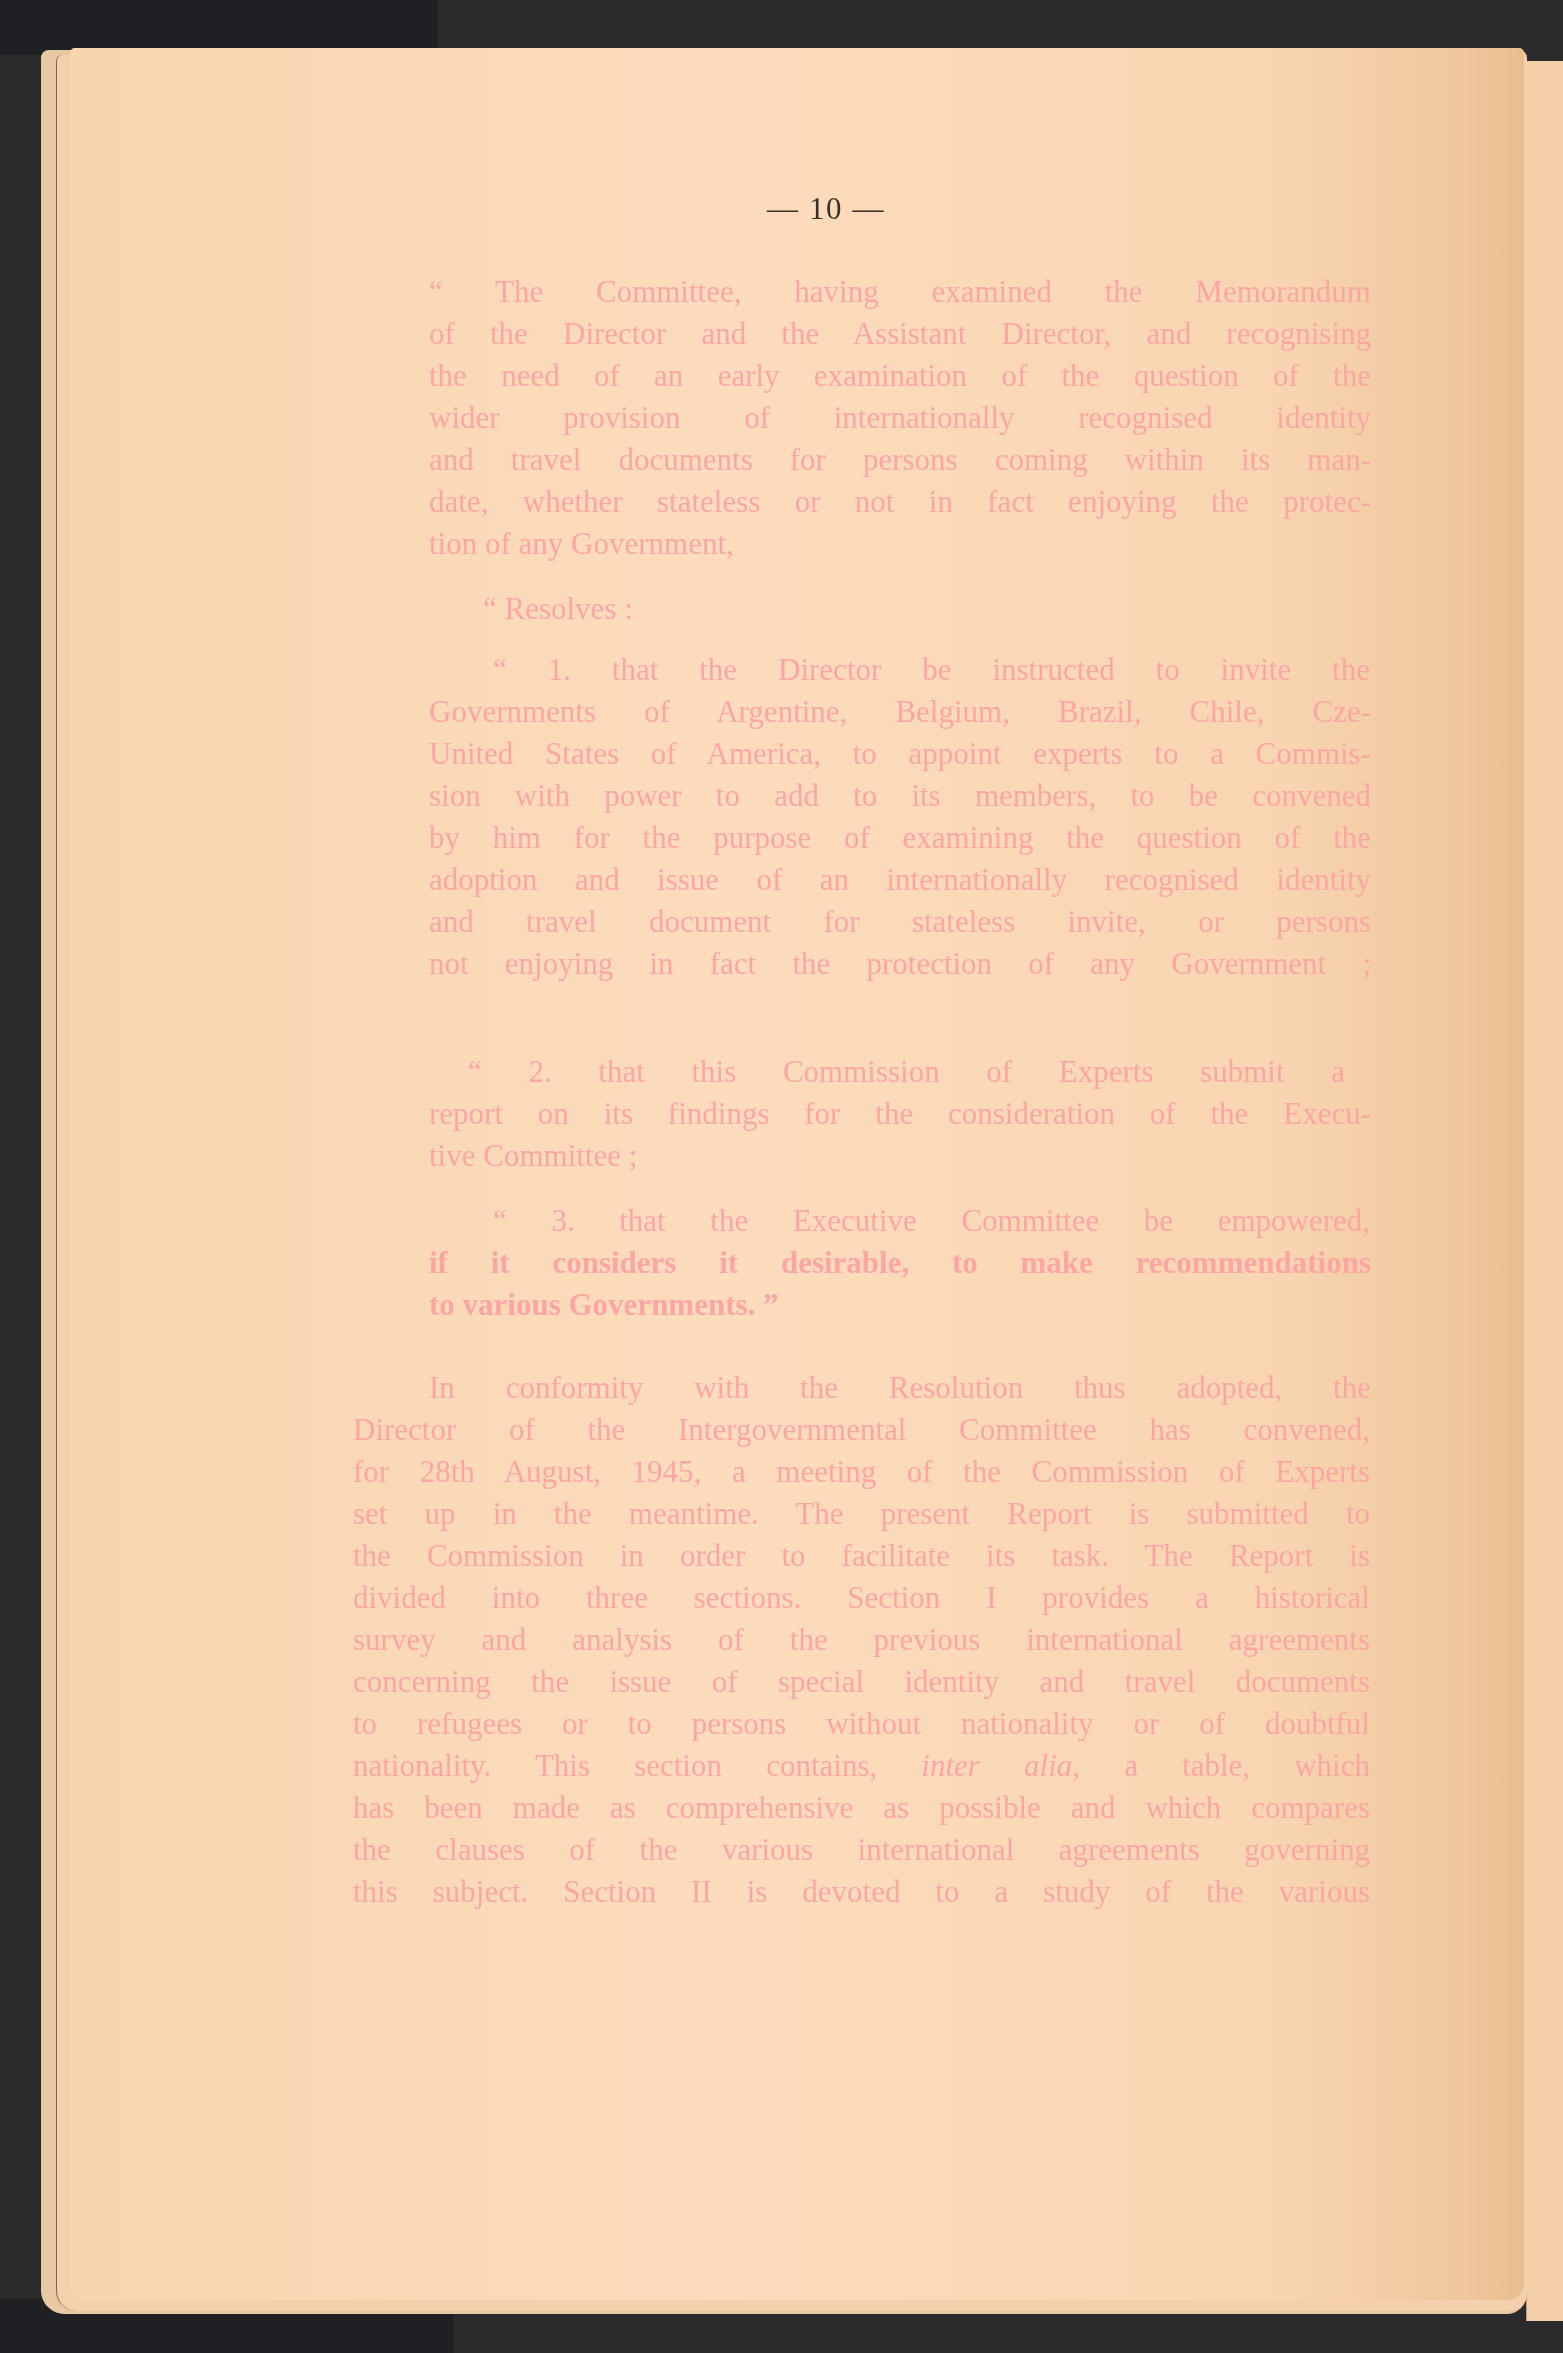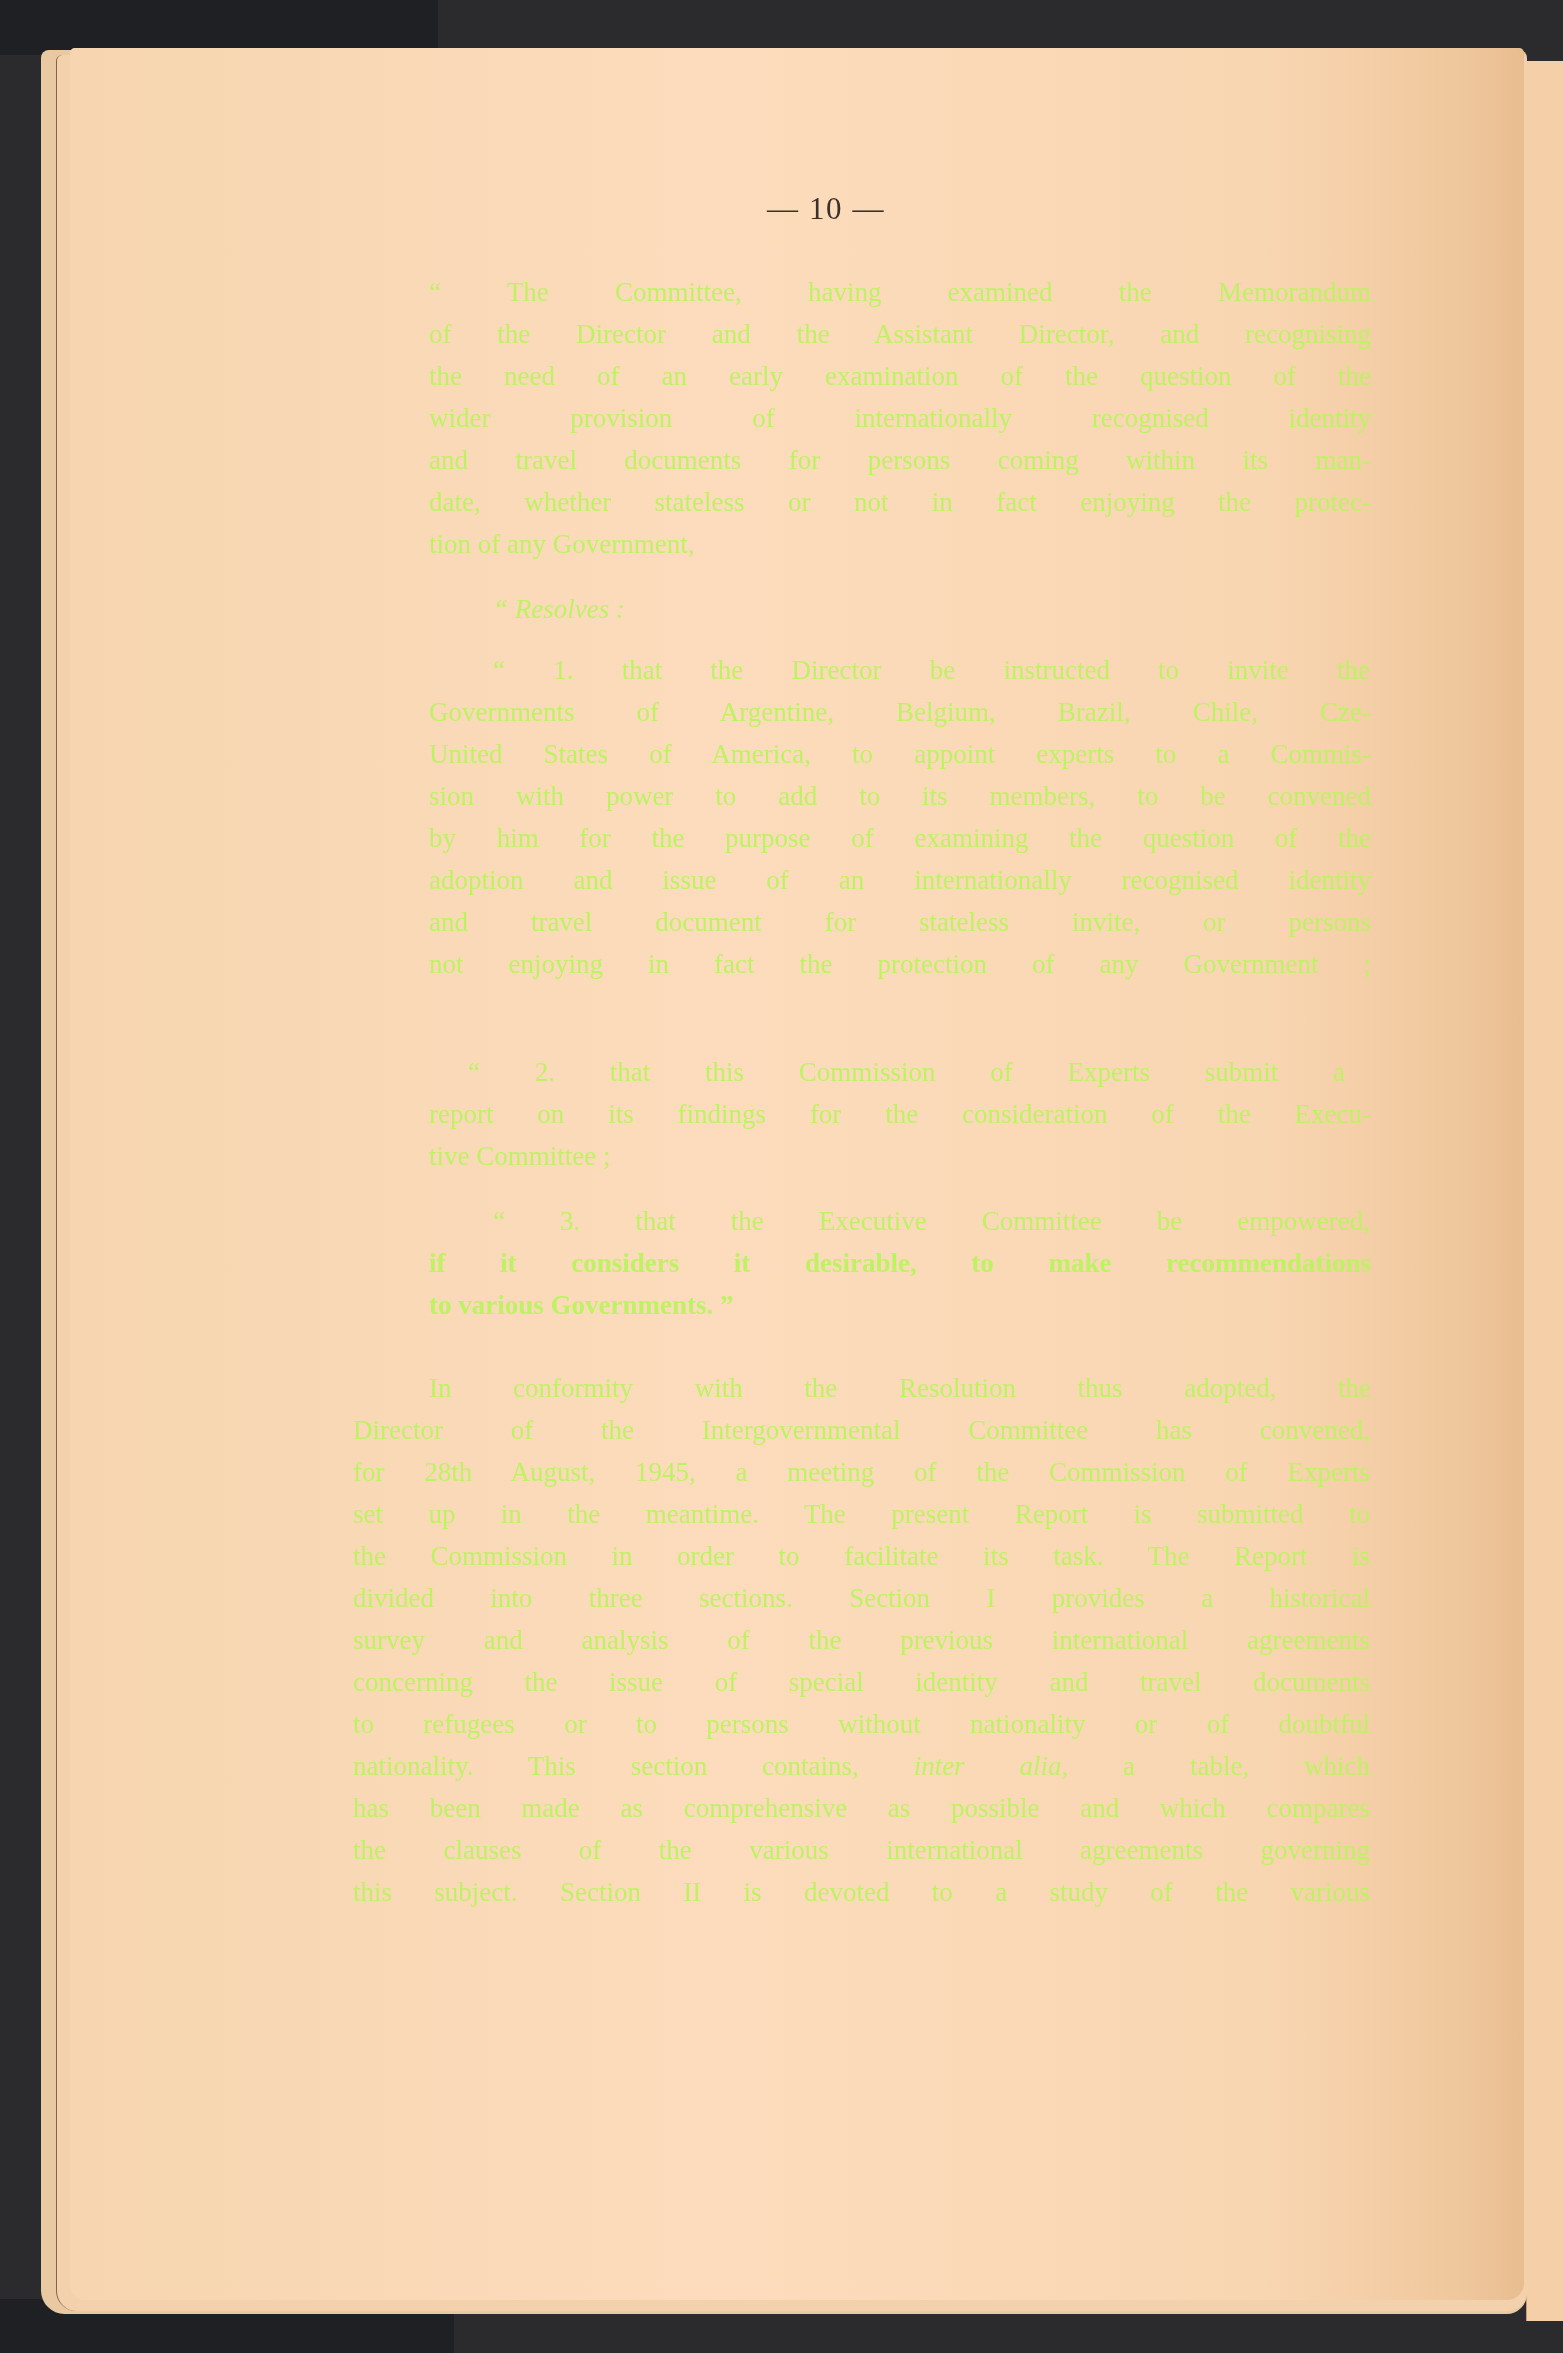--- a/index.html
+++ b/index.html
@@ -22,21 +22,21 @@
     position:absolute; left:70px; top:48px; width:1454px; height:2252px;
     background:linear-gradient(90deg,#f6d5b0 0%, #fcdcbc 45%, #f9d6b2 82%, #efc79c 96%, #e8bd90 100%);
     border-radius:4.7px 4.7px 17px 15.6px;
   }
   .next-page {
     position:absolute; left:1526px; top:61px; width:38px; height:2260px;
     background:#f5cfa8; border-left:0.8px solid #c79a74;
   }
   .text-block {
     position:absolute; left:353px; width:1017px;
-    color:#bef264; font-size:27px; line-height:42px;
+    color:#fca5a5; font-size:31px; line-height:42px;
     text-align:justify; hyphens:none;
   }
   .page-number {
     position:absolute; left:0; top:191px; width:1564px; text-align:center;
     color:#3b302b; font-size:31px; letter-spacing:1.6px;margin-left:44px;
   }
   .quote { left:429px; width:942px; }
   .line { display:block; text-align:justify; text-align-last:justify; }
   .line.last { text-align-last:left; }
   em { font-style:italic; }
@@ -58,21 +58,21 @@
 </div>
 <div class="text-block" style="top:313px; left:429px; width:942px;">
   <span class="line">of the Director and the Assistant Director, and recognising</span>
   <span class="line">the need of an early examination of the question of the</span>
   <span class="line">wider provision of internationally recognised identity</span>
   <span class="line">and travel documents for persons coming within its man-</span>
   <span class="line">date, whether stateless or not in fact enjoying the protec-</span>
   <span class="line last">tion of any Government,</span>
 </div>
 
-<div class="text-block" style="top:588px; left:493px; width:469px;font-style:italic;">
+<div class="text-block" style="top:588px; left:483px; width:469px;">
   <span class="line last">“ Resolves :</span>
 </div>
 
 <div class="text-block" style="top:649px; left:493px; width:877px;">
   <span class="line">“ 1.  that the Director be instructed to invite the</span>
 </div>
 <div class="text-block" style="top:691px; left:429px; width:942px;">
   <span class="line">Governments of Argentine, Belgium, Brazil, Chile, Cze-</span>
   <span class="line">United States of America, to appoint experts to a Commis-</span>
   <span class="line">sion with power to add to its members, to be convened</span>

